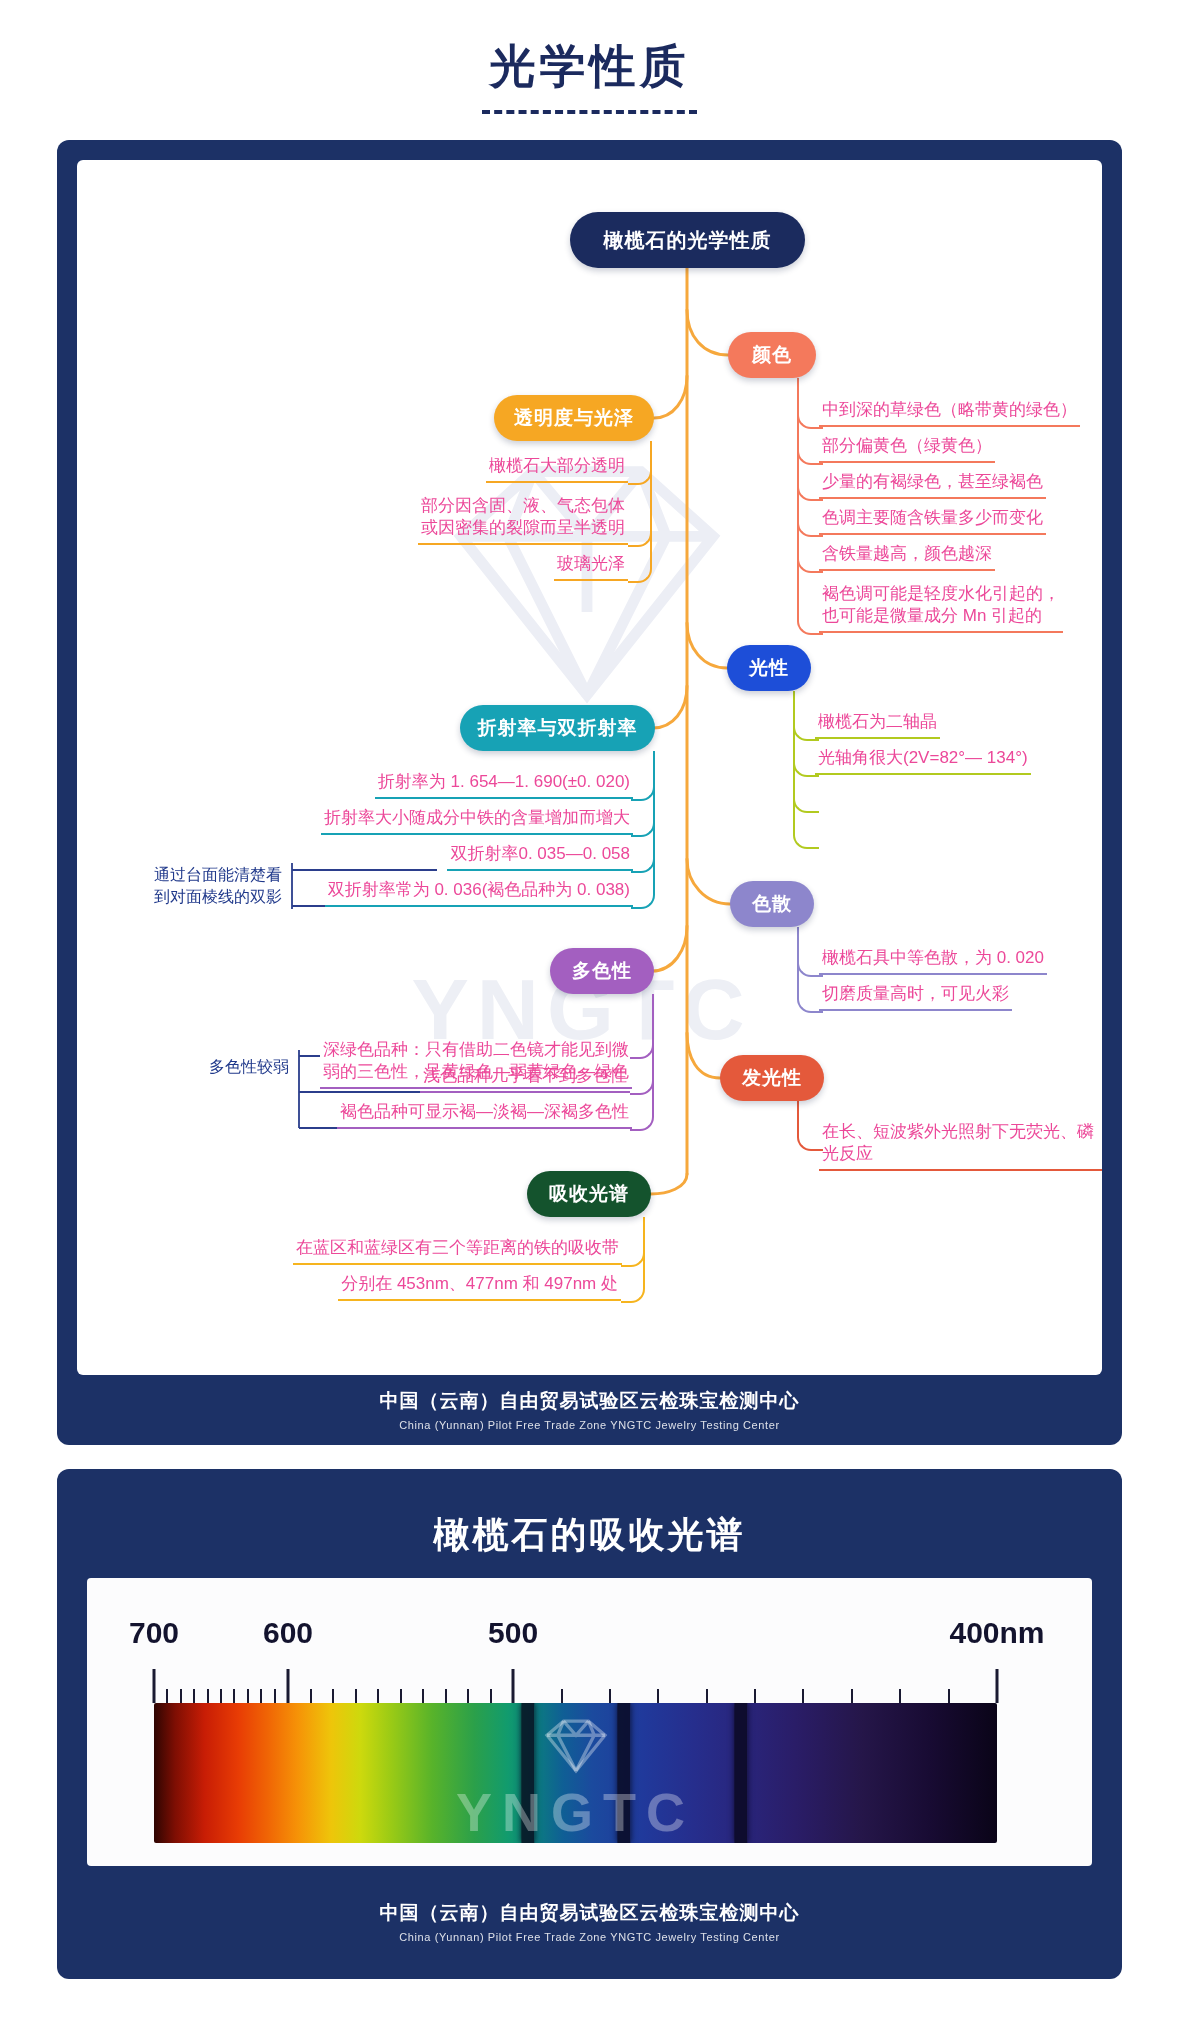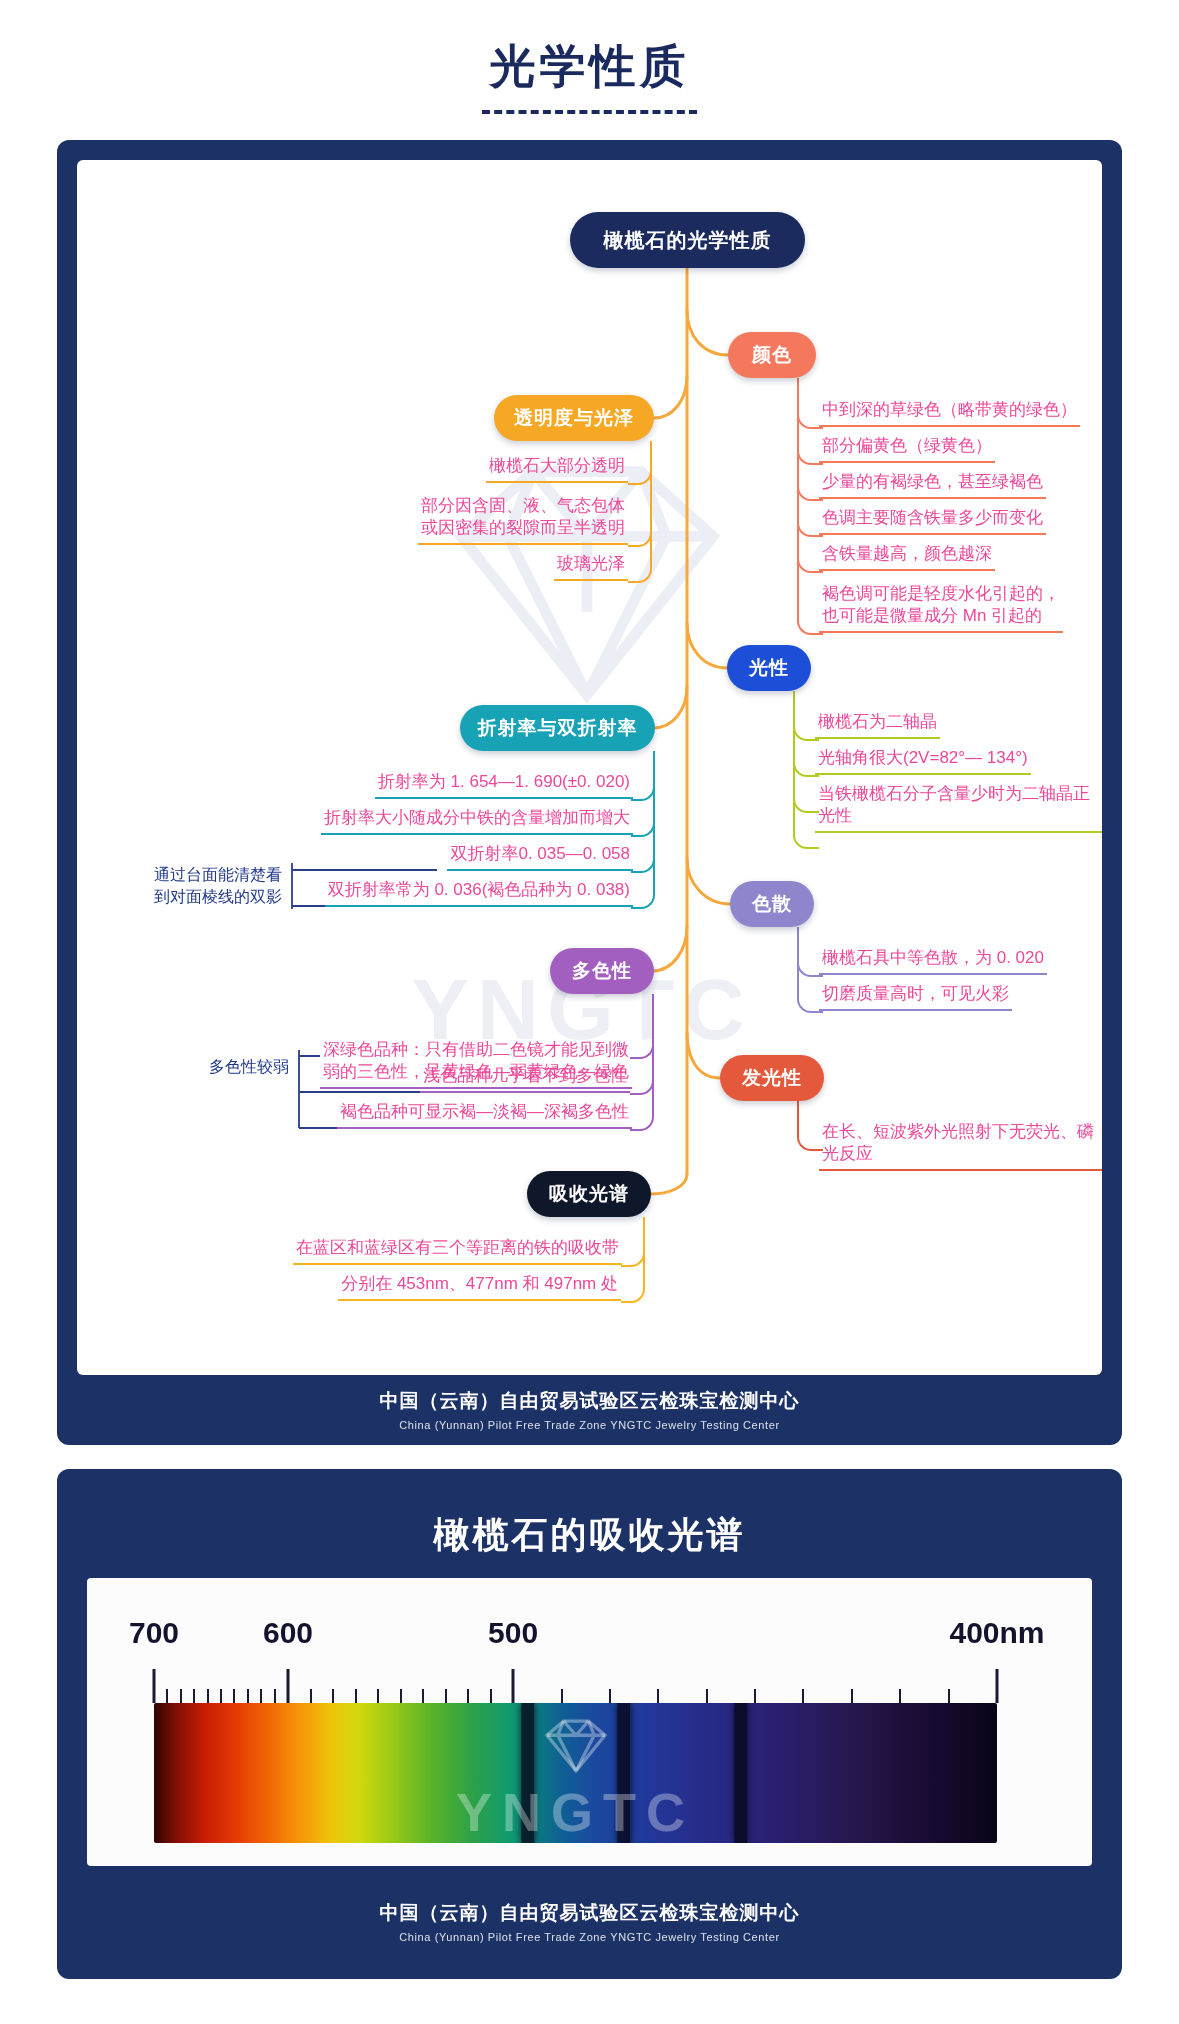--- a/index.html
+++ b/index.html
@@ -99,21 +99,21 @@
 
     <div class="node node-root" style="left:493px;top:52px;width:235px;background:#1b2b5e;">橄榄石的光学性质</div>
 
     <div class="node" style="left:651px;top:172px;width:88px;background:#f4795c;">颜色</div>
     <div class="node" style="left:417px;top:235px;width:160px;background:#f6a723;">透明度与光泽</div>
     <div class="node" style="left:650px;top:485px;width:84px;background:#1d4ed8;">光性</div>
     <div class="node" style="left:383px;top:545px;width:195px;background:#17a2b5;">折射率与双折射率</div>
     <div class="node" style="left:653px;top:721px;width:84px;background:#8d86cc;">色散</div>
     <div class="node" style="left:473px;top:788px;width:104px;background:#a35fc0;">多色性</div>
     <div class="node" style="left:643px;top:895px;width:104px;background:#e4593b;">发光性</div>
-    <div class="node" style="left:450px;top:1011px;width:124px;background:#0f172a;">吸收光谱</div>
+    <div class="node" style="left:450px;top:1011px;width:124px;background:#14532d;">吸收光谱</div>
 
     <div class="elbow elbow-r" style="left:720px;top:218px;width:24px;height:49px;border-color:#f4795c;"></div>
     <div class="elbow elbow-r" style="left:720px;top:218px;width:24px;height:85px;border-color:#f4795c;"></div>
     <div class="elbow elbow-r" style="left:720px;top:218px;width:24px;height:121px;border-color:#f4795c;"></div>
     <div class="elbow elbow-r" style="left:720px;top:218px;width:24px;height:157px;border-color:#f4795c;"></div>
     <div class="elbow elbow-r" style="left:720px;top:218px;width:24px;height:193px;border-color:#f4795c;"></div>
     <div class="elbow elbow-r" style="left:720px;top:218px;width:24px;height:255px;border-color:#f4795c;"></div>
     <div class="item item-r" style="left:742px;top:239px;border-color:#f4795c;">中到深的草绿色（略带黄的绿色）</div>
     <div class="item item-r" style="left:742px;top:275px;border-color:#f4795c;">部分偏黄色（绿黄色）</div>
     <div class="item item-r" style="left:742px;top:311px;border-color:#f4795c;">少量的有褐绿色，甚至绿褐色</div>
@@ -129,21 +129,20 @@
     <div class="item item-l" style="right:474px;top:335px;border-color:#f6a723;">部分因含固、液、气态包体
 或因密集的裂隙而呈半透明</div>
     <div class="item item-l" style="right:474px;top:393px;border-color:#f6a723;">玻璃光泽</div>
 
     <div class="elbow elbow-r" style="left:716px;top:531px;width:24px;height:48px;border-color:#b2ca1f;"></div>
     <div class="elbow elbow-r" style="left:716px;top:531px;width:24px;height:84px;border-color:#b2ca1f;"></div>
     <div class="elbow elbow-r" style="left:716px;top:531px;width:24px;height:120px;border-color:#b2ca1f;"></div>
     <div class="elbow elbow-r" style="left:716px;top:531px;width:24px;height:156px;border-color:#b2ca1f;"></div>
     <div class="item item-r" style="left:738px;top:551px;border-color:#b2ca1f;">橄榄石为二轴晶</div>
     <div class="item item-r" style="left:738px;top:587px;border-color:#b2ca1f;">光轴角很大(2V=82°— 134°)</div>
-    <div class="item item-r" style="left:738px;top:623px;border-color:#b2ca1f;">当铁橄榄石分子含量少时为二轴晶正光性</div>
 
     <div class="elbow elbow-l" style="left:554px;top:591px;width:22px;height:48px;border-color:#17a2b5;"></div>
     <div class="elbow elbow-l" style="left:554px;top:591px;width:22px;height:84px;border-color:#17a2b5;"></div>
     <div class="elbow elbow-l" style="left:554px;top:591px;width:22px;height:120px;border-color:#17a2b5;"></div>
     <div class="elbow elbow-l" style="left:554px;top:591px;width:22px;height:156px;border-color:#17a2b5;"></div>
     <div class="item item-l" style="right:469px;top:611px;border-color:#17a2b5;">折射率为 1. 654—1. 690(±0. 020)</div>
     <div class="item item-l" style="right:469px;top:647px;border-color:#17a2b5;">折射率大小随成分中铁的含量增加而增大</div>
     <div class="item item-l" style="right:469px;top:683px;border-color:#17a2b5;">双折射率0. 035—0. 058</div>
     <div class="item item-l" style="right:469px;top:719px;border-color:#17a2b5;">双折射率常为 0. 036(褐色品种为 0. 038)</div>
     <div class="note" style="left:40px;width:165px;top:704px;">通过台面能清楚看

